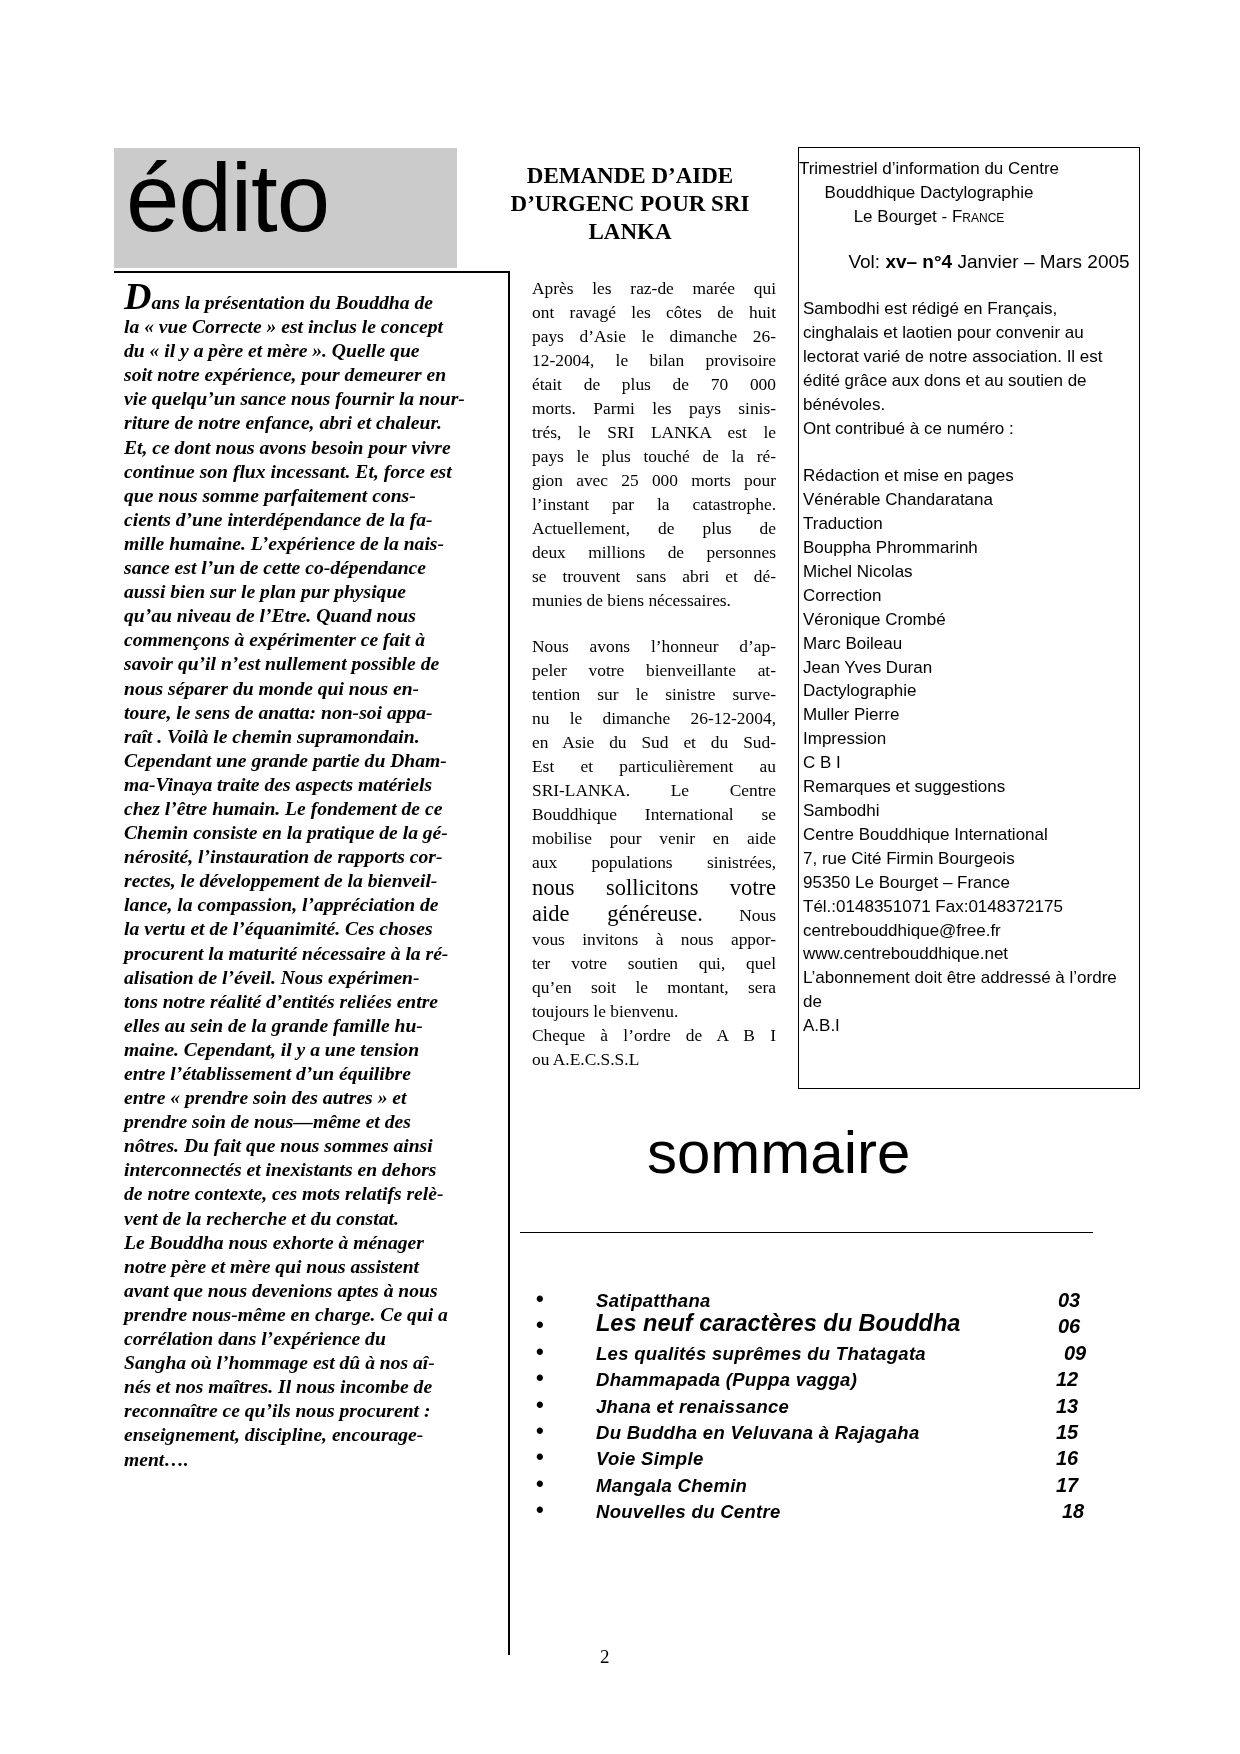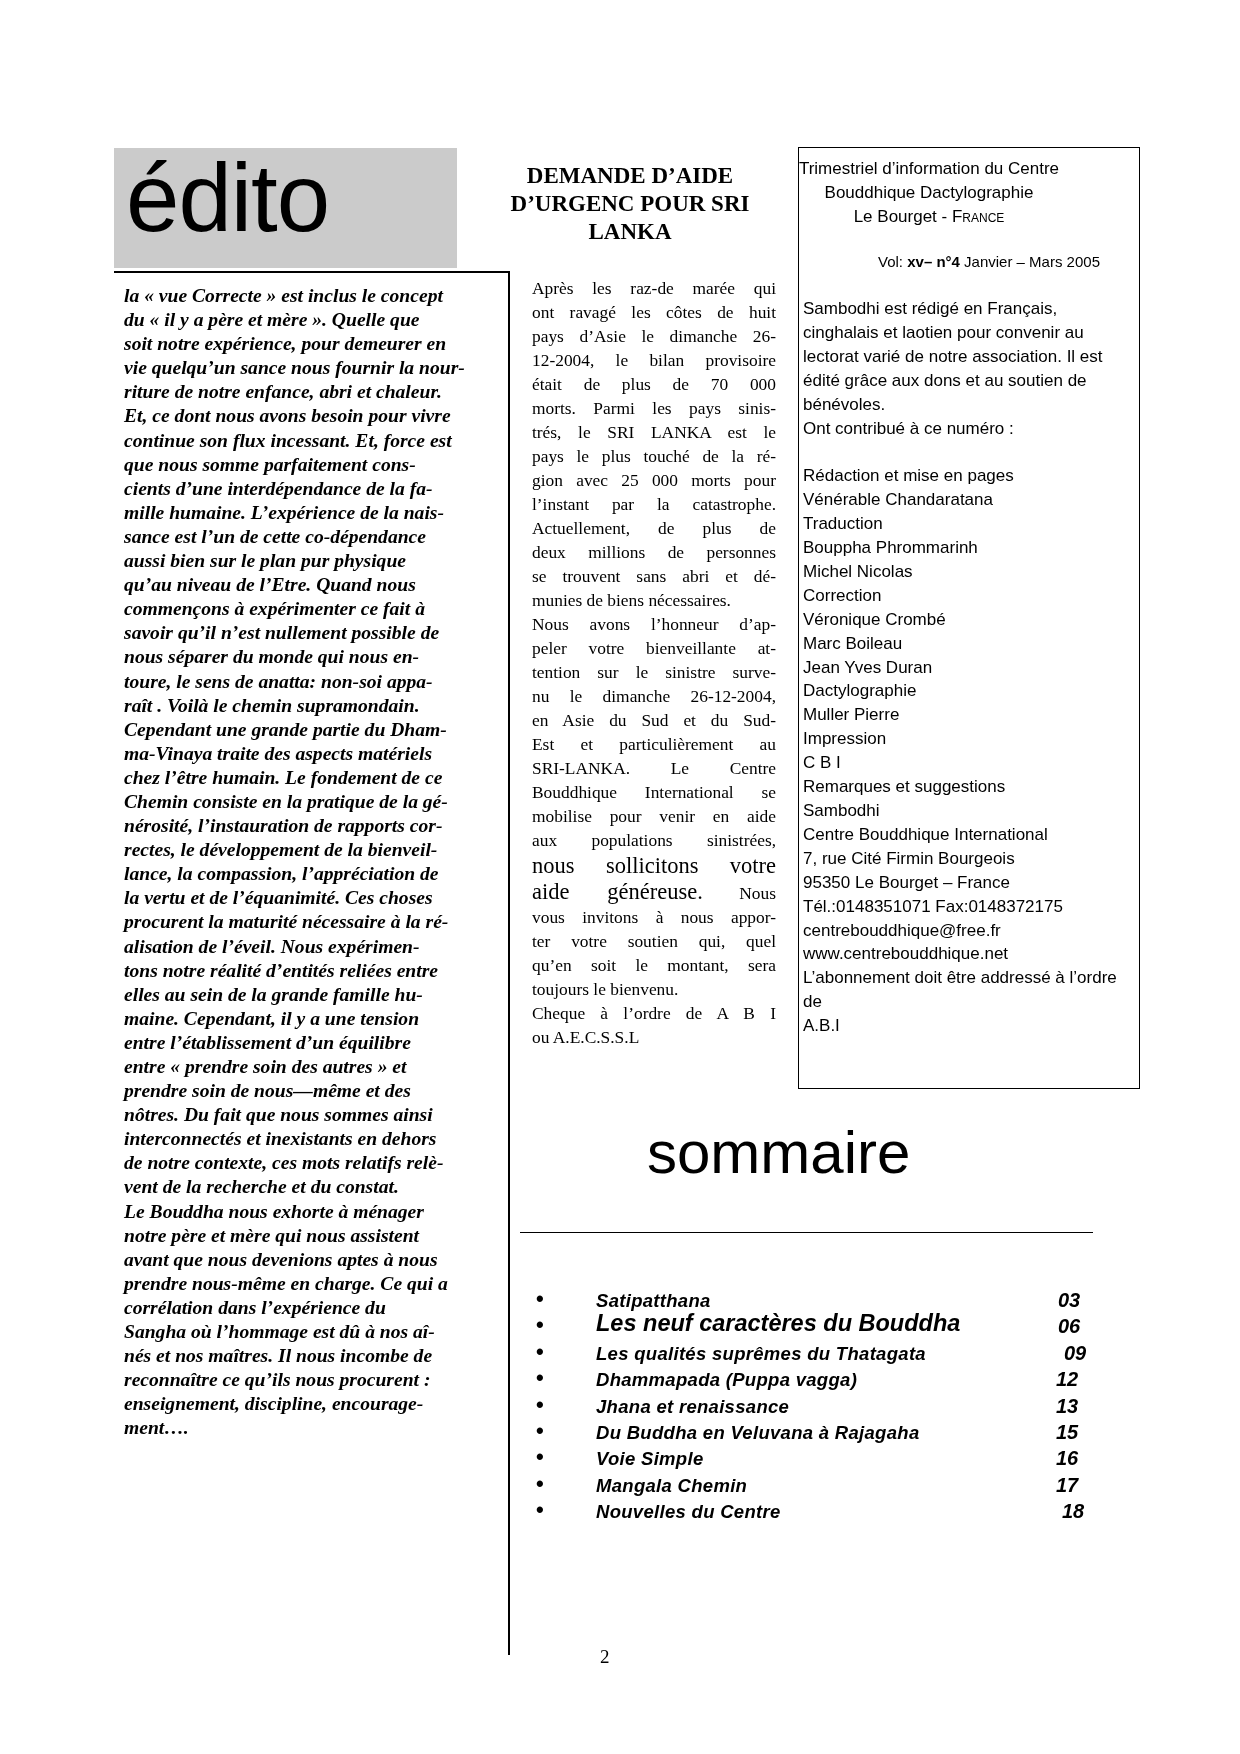--- a/index.html
+++ b/index.html
@@ -34,37 +34,37 @@
 
   .aid-title {
     position: absolute; left: 468px; top: 162px; width: 324px; text-align: center;
     font-family: "Liberation Serif", serif; font-weight: bold; font-size: 23px; line-height: 28px;
   }
   .aid-text {
     position: absolute; left: 532px; top: 276px; width: 244px;
     font-family: "Liberation Serif", serif; font-size: 17.4px; line-height: 24px;
   }
   .aid-text p { margin: 0; }
-  .aid-text p + p { margin-top: 0; }
+  .aid-text p + p { margin-top: 22px; }
   .aid-line { display: block; text-align: justify; text-align-last: justify; white-space: nowrap; }
   .aid-line.last { text-align-last: left; }
   .aid-line.big { font-size: 22.5px; line-height: 28px; }
 
   .info-box {
     position: absolute; left: 798px; top: 147px; width: 342px; height: 942px;
     border: 1.5px solid #000; box-sizing: border-box;
   }
   .info-header {
     position: absolute; left: 760px; top: 157px; width: 338px; text-align: center;
     font-family: "Liberation Sans", sans-serif; font-size: 17px; line-height: 24px;
   }
   .smallcaps { font-variant: small-caps; }
   .info-vol {
     position: absolute; left: 800px; top: 250px; width: 378px; text-align: center;
-    font-family: "Liberation Sans", sans-serif; font-size: 15px; line-height: 24px;
+    font-family: "Liberation Sans", sans-serif; font-size: 19px; line-height: 24px;
   }
   .info-vol b { font-weight: bold; }
   .info-body {
     position: absolute; left: 803px; top: 297px; width: 334px;
     font-family: "Liberation Sans", sans-serif; font-size: 17px; line-height: 23.9px;
   }
   .info-line { display: block; white-space: nowrap; min-height: 23.9px; }
 
   .sommaire-title {
     position: absolute; left: 647px; top: 1123px;
@@ -88,20 +88,21 @@
 </style>
 </head>
 <body>
 
 <div class="edito-box"></div>
 <div class="edito-title">édito</div>
 <div class="edito-frame-top"></div>
 <div class="edito-frame-right"></div>
 
 <div class="edito-text">
+  <span class="edito-line"><span class="dropcap">D</span><span>ans la présentation du Bouddha  de</span></span>
   <span class="edito-line">la « vue  Correcte » est inclus le concept</span>
   <span class="edito-line">du « il y a père et mère ». Quelle que</span>
   <span class="edito-line">soit notre expérience, pour demeurer en</span>
   <span class="edito-line">vie quelqu’un sance nous fournir la nour-</span>
   <span class="edito-line">riture de notre enfance, abri et chaleur.</span>
   <span class="edito-line">Et, ce dont nous avons besoin pour vivre</span>
   <span class="edito-line">continue son flux incessant. Et, force est</span>
   <span class="edito-line">que nous somme parfaitement cons-</span>
   <span class="edito-line">cients d’une interdépendance de  la fa-</span>
   <span class="edito-line">mille humaine. L’expérience de la nais-</span>

